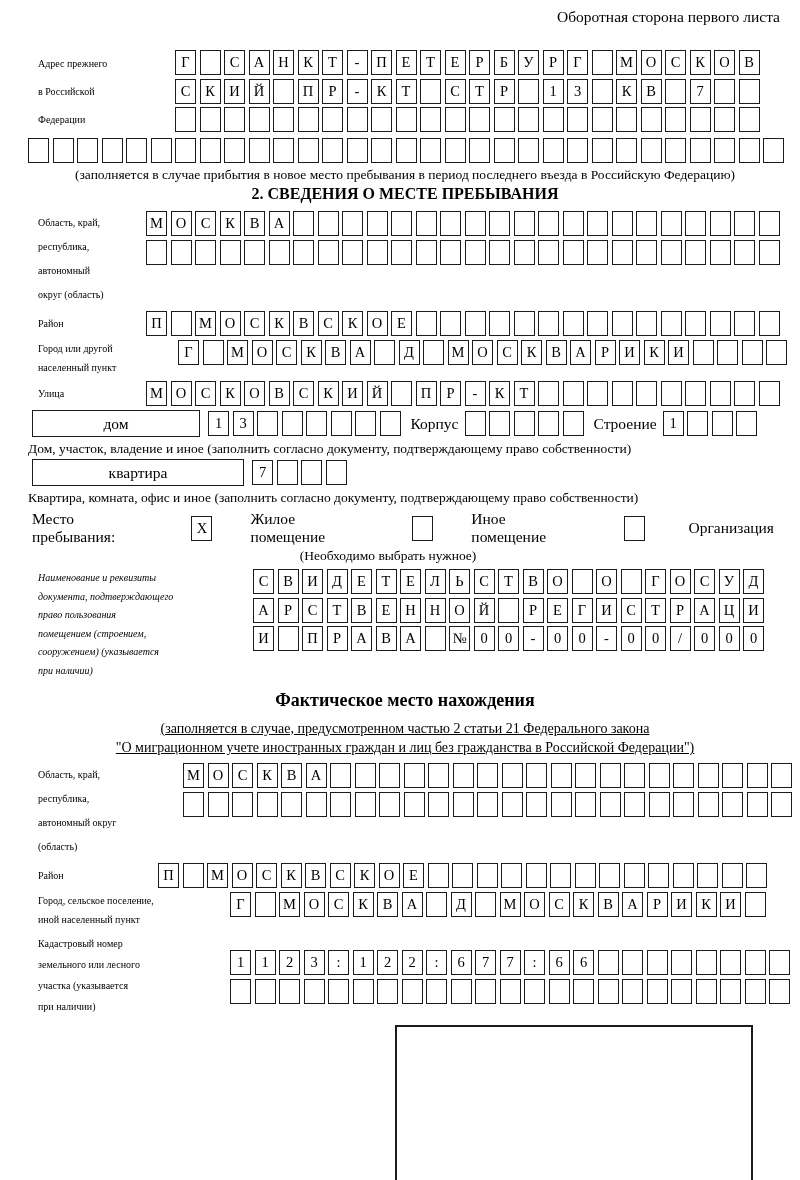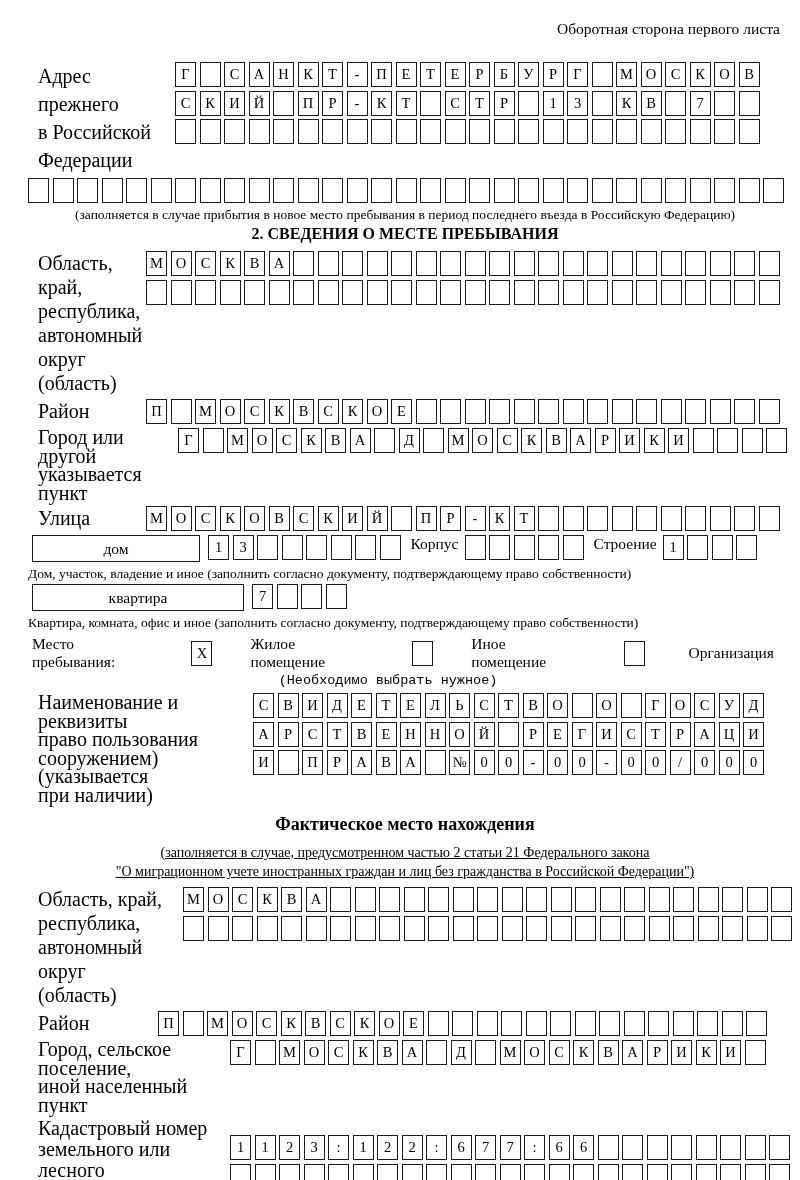--- a/index.html
+++ b/index.html
@@ -1,43 +1,43 @@
 <!DOCTYPE html>
 <html><head>
 <meta charset="utf-8">
 <style>
   html,body{margin:0;padding:0;background:#fff;}
   body{width:800px;height:1180px;overflow:hidden;color:#000;
        font-family:"Liberation Serif","DejaVu Serif",serif;}
-  .page{box-sizing:border-box;width:800px;height:1180px;padding:16px 18px 0 28px;}
+  .page{box-sizing:border-box;width:800px;height:1180px;padding:4px 18px 0 28px;}
   .header-note{font-size:15.5px;text-align:right;margin:4px 2px 24px 0;}
   .field{display:flex;align-items:flex-start;margin-bottom:4px;}
-  .label{font-size:20px;flex:none;box-sizing:border-box;}
+  .label{font-size:10px;flex:none;box-sizing:border-box;}
   .lh28 div{line-height:28px;}
   .lh24 div{line-height:24px;}
   .lh22 div{line-height:21px;}
   .lh19 div{line-height:18.5px;}
   .label.single{line-height:25px;}
   .w-addr{width:147px;padding-left:10px;}
   .w-obl{width:118px;padding-left:10px;}
   .w-gorod{width:150px;padding-left:10px;}
-  .w-doc{width:225px;padding-left:10px;}
+  .w-doc{width:225px;padding-left:10px;font-style:italic;}
   .w-obl2{width:155px;padding-left:10px;}
   .w-raion2{width:130px;padding-left:10px;}
   .w-gorod2{width:202px;padding-left:10px;}
   .w-kad{width:202px;padding-left:10px;}
   .rows{display:flex;flex-direction:column;gap:3.5px;}
   .cells{display:flex;gap:3.5px;}
   .cell{flex:none;box-sizing:border-box;width:21px;height:25px;border:1.8px solid #1b1b1b;
         display:flex;align-items:center;justify-content:center;font-size:14.5px;}
   .full-row{margin:0 0 4px 0;}
   .note{font-size:13.5px;margin-bottom:2px;}
   .center{text-align:center;}
   .sec-title{text-align:center;font-weight:bold;font-size:16px;margin:2px 0 8px;}
-  .inline-row{display:flex;align-items:flex-start;margin:2px 0 4px;margin-left:4px;}
+  .inline-row{display:flex;align-items:center;margin:2px 0 4px;margin-left:4px;}
   .named-box{box-sizing:border-box;height:27px;border:1.7px solid #1b1b1b;
              display:flex;align-items:center;justify-content:center;font-size:15.5px;flex:none;}
   .dom-box{width:168px;margin-right:8px;}
   .kv-box{width:212px;margin-right:8px;}
   .mid-label{font-size:15.5px;margin:0 6px 0 10px;}
   .mesto-row{display:flex;align-items:center;margin:4px 0 2px;margin-left:4px;font-size:15.5px;gap:28px;}
   .mesto-row .cells{margin:0 10px;}
   .opt-label{margin-right:8px;}
   .fact-title{text-align:center;font-weight:bold;font-size:18px;margin:10px 0 8px;}
   .fact-note{font-size:14px;text-align:center;line-height:19px;margin-bottom:6px;text-decoration:underline;}
@@ -271,21 +271,21 @@
         <span class="cell"></span>
         <span class="cell"></span>
         <span class="cell"></span>
         <span class="cell"></span>
       </div>
   </div>
 
   <div class="field">
     <div class="label w-gorod lh19">
       <div>Город или другой</div>
-      <div>указывается пункт</div>
+      <div>населенный пункт</div>
     </div>
     <div class="cells">
         <span class="cell">Г</span>
         <span class="cell"></span>
         <span class="cell">М</span>
         <span class="cell">О</span>
         <span class="cell">С</span>
         <span class="cell">К</span>
         <span class="cell">В</span>
         <span class="cell">А</span>
@@ -390,26 +390,28 @@
     <span class="opt-label">Жилое помещение</span>
     <div class="cells">
         <span class="cell"></span>
       </div>
     <span class="opt-label">Иное помещение</span>
     <div class="cells" style="margin-right:16px;">
         <span class="cell"></span>
       </div>
     <span class="opt-label">Организация</span>
   </div>
-  <div class="note center" style="width:720px;font-family:Liberation Mono, monospace;">(Необходимо выбрать нужное)</div>
+  <div class="note center" style="width:720px;">(Необходимо выбрать нужное)</div>
 
   <div class="field" style="margin-top:5px;">
     <div class="label w-doc lh19">
       <div>Наименование и реквизиты</div>
+      <div>документа, подтверждающего</div>
       <div>право пользования</div>
+      <div>помещением (строением,</div>
       <div>сооружением) (указывается</div>
       <div>при наличии)</div>
     </div>
     <div class="rows">
       <div class="cells">
           <span class="cell">С</span>
           <span class="cell">В</span>
           <span class="cell">И</span>
           <span class="cell">Д</span>
           <span class="cell">Е</span>

